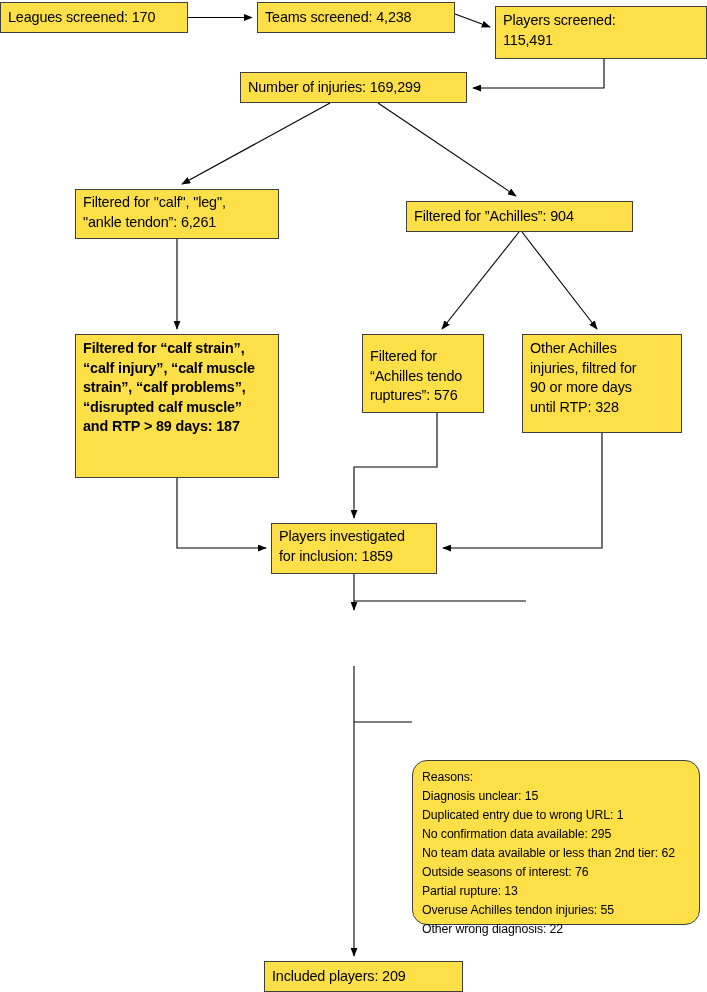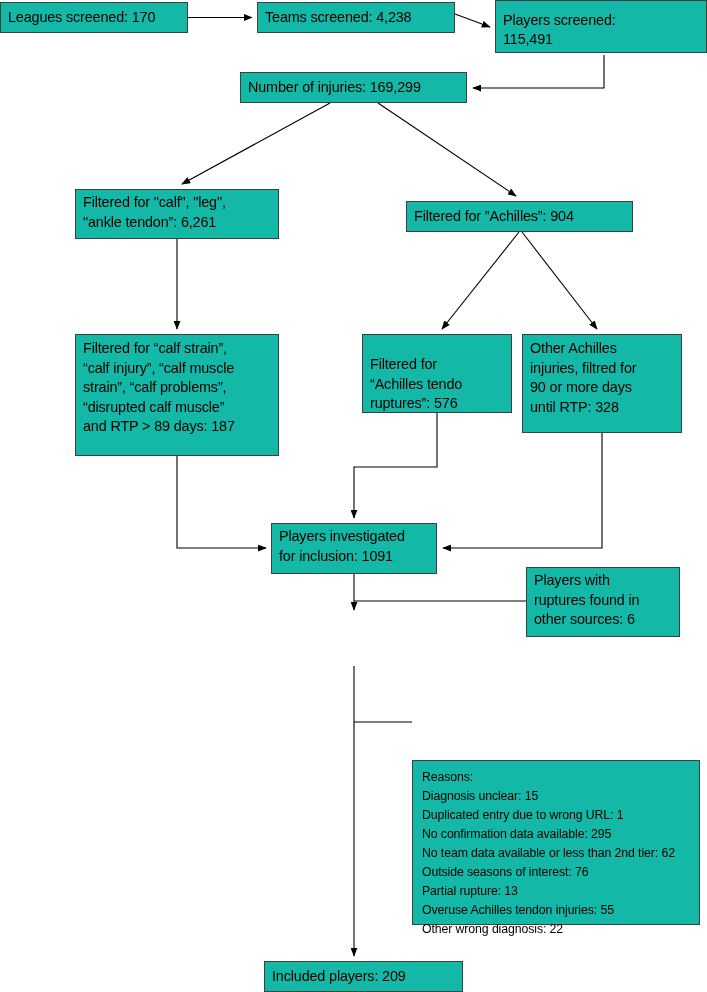--- a/index.html
+++ b/index.html
@@ -25,21 +25,21 @@
     position: absolute;
     left: 0; top: 0;
     width: 707px;
     height: 992px;
     pointer-events: none;
   }
   .node {
     position: absolute;
     box-sizing: border-box;
     border: 1px solid #3f3f3f;
-    background: #14b8a6;
+    background: #fde047;
     display: flex;
     align-items: center;
     padding: 2px 7px;
   }
   .node .txt {
     font-size: 14.4px;
     line-height: 1.36;
     white-space: pre-line;
     letter-spacing: -0.15px;
   }
@@ -99,73 +99,68 @@
   </svg>
 
   <div class="node" style="left:0px; top:2px; width:188px; height:31px;">
     <span class="txt">Leagues screened: 170</span>
   </div>
 
   <div class="node" style="left:257px; top:2px; width:198px; height:31px;">
     <span class="txt">Teams screened: 4,238</span>
   </div>
 
-  <div class="node" style="left:495px; top:0; width:212px; height:53px; align-items:flex-end; padding-top:4px;">
+  <div class="node" style="left:495px; top:6px; width:212px; height:53px; align-items:flex-start; padding-top:4px;">
     <span class="txt">Players screened:
 115,491</span>
   </div>
 
   <div class="node" style="left:240px; top:72px; width:227px; height:31px;">
     <span class="txt">Number of injuries: 169,299</span>
   </div>
 
   <div class="node" style="left:75px; top:189px; width:204px; height:50px; align-items:flex-start; padding-top:3px;">
     <span class="txt">Filtered for "calf", "leg",
 "ankle tendon”: 6,261</span>
   </div>
 
   <div class="node" style="left:406px; top:201px; width:227px; height:31px;">
     <span class="txt">Filtered for ”Achilles”: 904</span>
   </div>
 
-  <div class="node" style="left:75px; top:334px; width:204px; height:122px; align-items:flex-start; padding-top:4px;">
+  <div class="node" style="left:75px; top:334px; width:204px; height:144px; align-items:flex-start; padding-top:4px;font-weight:bold;">
     <span class="txt">Filtered for “calf strain”,
 “calf injury”, “calf muscle
 strain”, “calf problems”,
 “disrupted calf muscle”
 and RTP &gt; 89 days: 187</span>
   </div>
 
-  <div class="node" style="left:362px; top:334px; width:150px; height:79px; align-items:flex-start; padding-top:20px;">
+  <div class="node" style="left:362px; top:334px; width:122px; height:79px; align-items:flex-start; padding-top:12px;">
     <span class="txt">Filtered for
 “Achilles tendo
 ruptures”: 576</span>
   </div>
 
   <div class="node" style="left:522px; top:334px; width:160px; height:99px; align-items:flex-start; padding-top:4px;">
     <span class="txt">Other Achilles
 injuries, filtred for
 90 or more days
 until RTP: 328</span>
   </div>
 
   <div class="node" style="left:271px; top:523px; width:166px; height:51px; align-items:flex-start; padding-top:3px;">
     <span class="txt">Players investigated
-for inclusion: 1091</span>
-  </div>
-
-  <div class="node" style="left:526px; top:567px; width:154px; height:70px; align-items:flex-start; padding-top:3px;">
-    <span class="txt">Players with
-ruptures found in
-other sources: 6</span>
+for inclusion: 1859</span>
   </div>
 
 
 
-  <div class="node reasons" style="left:412px; top:760px; width:288px; height:165px;">
+
+  <div class="node reasons" style="left:412px; top:760px; width:288px; height:165px;border-radius:15px;">
     <span class="txt">Reasons:
 Diagnosis unclear: 15
 Duplicated entry due to wrong URL: 1
 No confirmation data available: 295
 No team data available or less than 2nd tier: 62
 Outside seasons of interest: 76
 Partial rupture: 13
 Overuse Achilles tendon injuries: 55
 Other wrong diagnosis: 22</span>
   </div>

